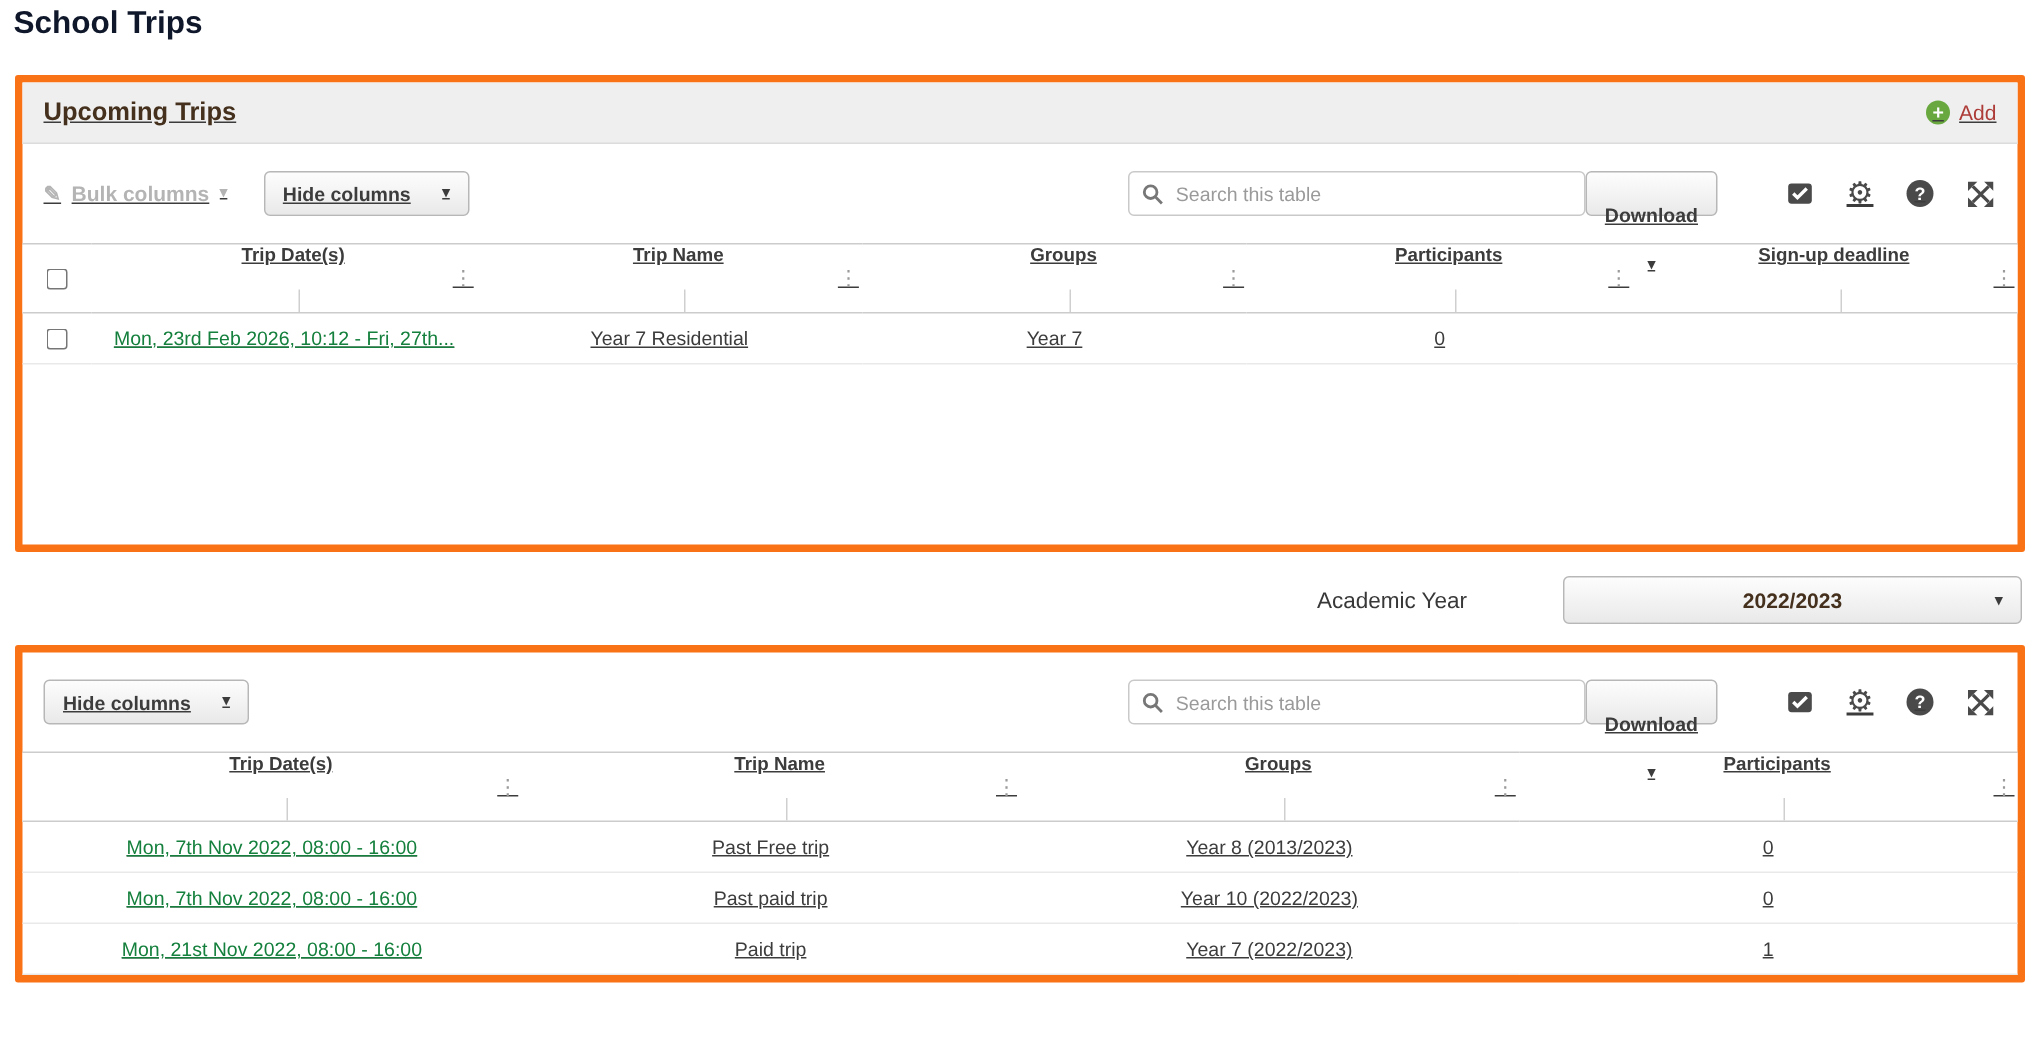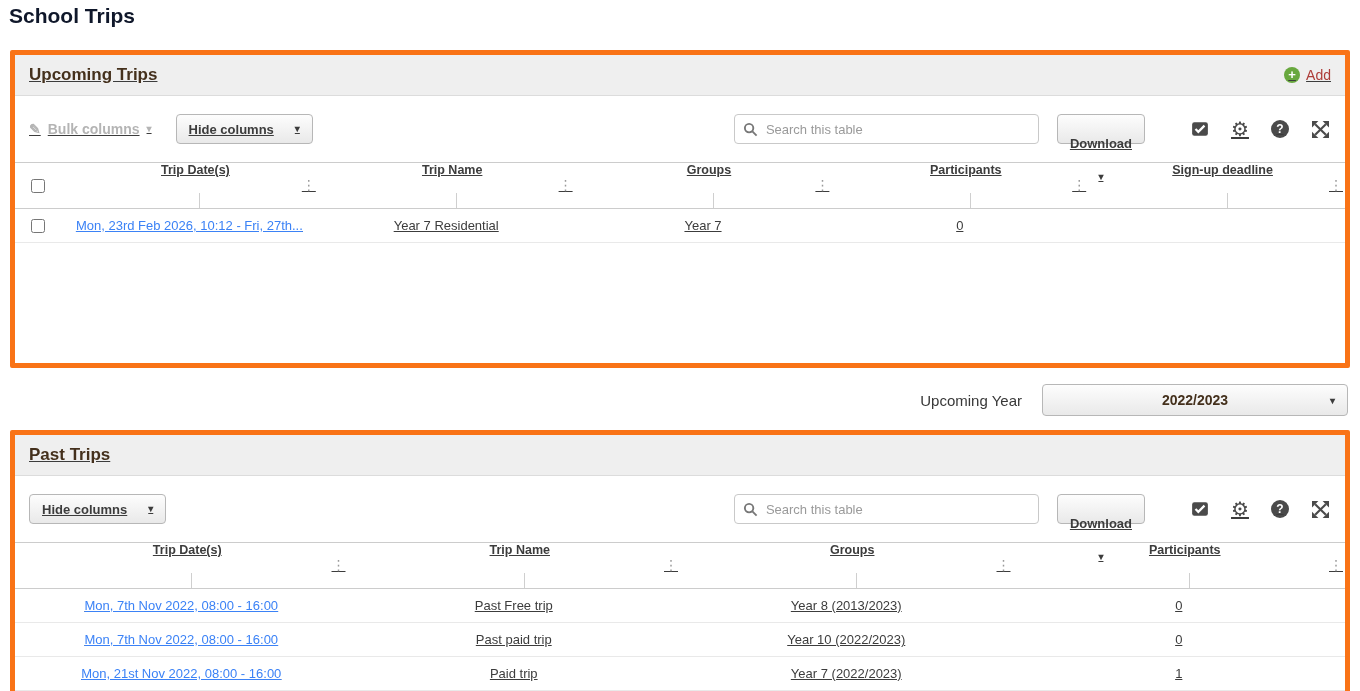--- a/index.html
+++ b/index.html
@@ -48,21 +48,21 @@
   .bulk-action .pencil { font-size:14px; }
   .btn {
     height:30px; padding:0 12px;
     border:1px solid #b7b7b7; border-radius:4px;
     background:linear-gradient(#fdfdfd,#e9e9e9);
     font-family:inherit; font-size:13px; font-weight:bold; color:#3c3c3c;
     display:inline-flex; align-items:center; gap:21px; cursor:pointer;
   }
   .caret { font-size:10px; line-height:1; position:relative; top:0px; }
   .toolbar-right { margin-left:auto; display:flex; align-items:center; }
-  .search-wrap { position:relative; margin-right:18px; }
+  .search-wrap { position:relative; }
   .search-wrap svg { position:absolute; left:9px; top:8px; }
   .search-input {
     width:305px; height:30px; border:1px solid #c9c9c9; border-radius:4px;
     padding:0 10px 0 31px; font-family:inherit; font-size:13px; color:#3c3c3c;
   }
   .search-input::placeholder { color:#9a9a9a; }
   .download-btn { margin-right:26px;flex-direction:column; }
   .icon-btn {
     display:inline-flex; align-items:center; justify-content:center;
     width:22px; height:22px; margin-left:18px; cursor:pointer;
@@ -92,33 +92,33 @@
     height:34px; border-bottom:1px solid #e9e9e9;
     text-align:center; font-size:13px; color:#3c3c3c;
     overflow:hidden; white-space:nowrap;
   }
   .check-col { width:46px; text-align:center; padding:0; }
   thead .check-col { padding:0; }
   input[type="checkbox"] {
     width:14px; height:14px; margin:0; vertical-align:middle;
     accent-color:#fff; border:1px solid #aaa;
   }
-  a.link { color:#3b82f6; text-decoration:underline; }
+  a.link { color:#15803d; text-decoration:underline; }
   .empty-space { height:120px; }
   .panel-footer {
     border-top:1px solid #dcdcdc; padding:12px 14px; font-size:13px; color:#4a4a4a;
   }
   
   .ay-row {
     display:flex; align-items:center; justify-content:flex-end;
     margin:16px 12px 14px 0; height:32px; gap:20px;
   }
   .ay-label { font-size:15px; color:#383838; }
   .ay-select {
-    width:306px; height:32px; position:relative; justify-content:center;
+    width:306px; height:32px; position:relative; justify-content:center;margin-left:44px;
   }
   .ay-value { font-size:14px; font-weight:bold; color:#44301c; }
   .ay-select .caret { position:absolute; right:12px; top:11px; }
 </style>
 </head>
 <body>
 
 <h1 class="page-title">School Trips</h1>
 
 <section class="panel panel-upcoming">
@@ -241,31 +241,28 @@
         <td>Year 7</td>
         <td>0</td>
         <td></td>
       </tr>
     </tbody>
   </table>
   <div class="empty-space"></div>
 </section>
 
 <div class="ay-row">
-  <span class="ay-label">Upcoming Year</span>
+  <span class="ay-label">Academic Year</span>
   <button class="btn ay-select">
     <span class="ay-value">2022/2023</span>
     <span class="caret">▾</span>
   </button>
 </div>
 
 <section class="panel">
-  <div class="panel-header">
-    <span class="panel-title">Past Trips</span>
-  </div>
 
   <div class="toolbar">
     <button class="btn">
       <span>Hide columns</span>
       <span class="caret">▾</span>
     </button>
 
     <div class="toolbar-right">
       <div class="search-wrap">
         <svg width="15" height="15" viewBox="0 0 16 16" fill="none" stroke="#777" stroke-width="2">

